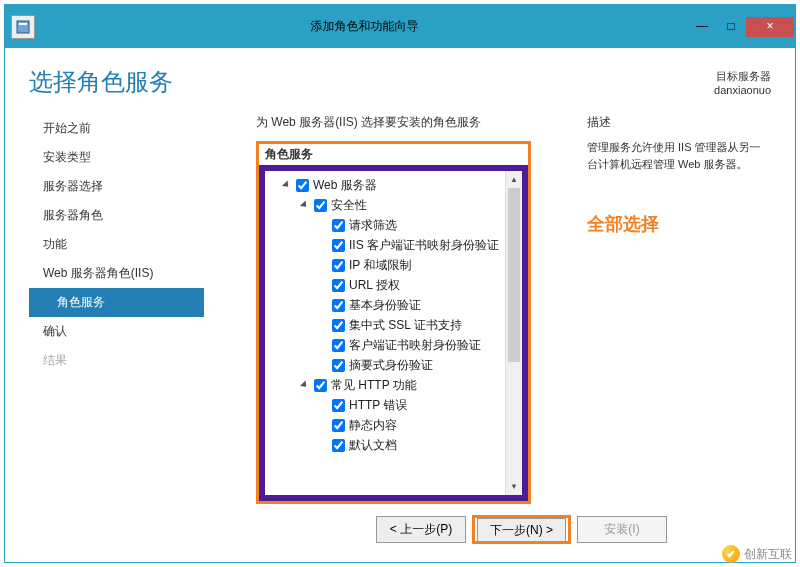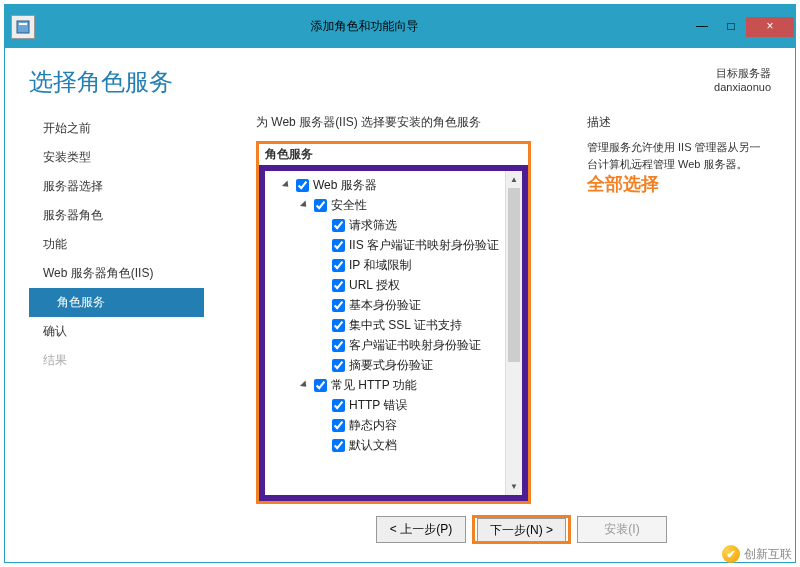--- a/index.html
+++ b/index.html
@@ -10,21 +10,21 @@
 .titlebar { height: 43px; background: #2aa1c4; display: flex; align-items: center; color: #000; font-size: 12px; }
 .titlebar .icon { width: 24px; height: 24px; margin: 2px 6px; background: #eee; border: 1px solid #999; display: inline-flex; align-items: center; justify-content: center; font-size: 10px; }
 .titlebar .title { flex: 1; text-align: center; font-size: 12px; color: #000; }
 .win-btns { display: flex; }
 .win-btn { width: 28px; height: 20px; margin-top: 0; margin-right: 1px; text-align: center; line-height: 18px; font-size: 12px; color: #000; cursor: pointer; }
 .win-btn.close { width: 48px; background: #c75050; color: #fff; }
 .win-btn.minimize, .win-btn.maximize { background: #2aa1c4; }
 
 .content { flex: 1; display: flex; flex-direction: column; padding: 18px 24px 12px 24px; position: relative; }
 
-.header-row { display: flex; justify-content: space-between; align-items: flex-start; margin-bottom: 16px; }
+.header-row { display: flex; justify-content: space-between; align-items: center; margin-bottom: 16px; }
 h1 { font-size: 24px; font-weight: 400; color: #237fb3; }
 .dest { text-align: right; font-size: 11px; color: #333; }
 .dest-label {}
 .dest-server { color: #333; }
 
 .main { flex: 1; display: flex; gap: 40px; }
 
 .sidebar { width: 175px; font-size: 12px; color: #333; }
 .side-item { padding: 6px 8px 6px 14px; cursor: pointer; white-space: nowrap; }
 .side-item.indent { padding-left: 28px; }
@@ -47,21 +47,21 @@
 .tree-label { color: #222; }
 
 .scrollbar-v { width: 17px; background: #f0f0f0; display: flex; flex-direction: column; border-left: 1px solid #ddd; }
 .sb-btn { height: 17px; background: #f0f0f0; text-align: center; font-size: 8px; line-height: 17px; color: #555; cursor: pointer; }
 .sb-track { flex: 1; position: relative; }
 .sb-thumb { position: absolute; left: 2px; right: 2px; top: 0; height: 60%; background: #cdcdcd; }
 
 .right { width: 200px; padding-left: 16px; font-size: 12px; color: #333; }
 .right-title { margin-bottom: 8px; color: #333; }
 .right-desc { font-size: 11px; color: #333; line-height: 1.5; }
-.annotation { color: #f48024; font-size: 18px; font-weight: bold; }
+.annotation { color: #f48024; font-size: 18px; font-weight: bold; margin-top: 40px; }
 
 .footer { display: flex; justify-content: flex-end; align-items: center; gap: 6px; padding: 10px 8px 6px 0; }
 .btn { font-size: 12px; padding: 4px 12px; background: #eee; border: 1px solid #999; cursor: pointer; min-width: 90px; text-align: center; }
 .btn.disabled { color: #999; background: #f4f4f4; }
 .btn-highlight { border: 3px solid #f48024; padding: 2px; display: inline-block; }
 
 .watermark { position: absolute; right: 8px; bottom: 4px; font-size: 12px; color: #888; display: flex; align-items: center; gap: 4px; }
 .watermark-orb { width: 18px; height: 18px; border-radius: 50%; background: radial-gradient(circle at 30% 30%, #ffd24d, #f2a100); display: inline-flex; align-items: center; justify-content: center; font-size: 11px; color: #fff; font-weight: bold; }
 </style>
 </head>

